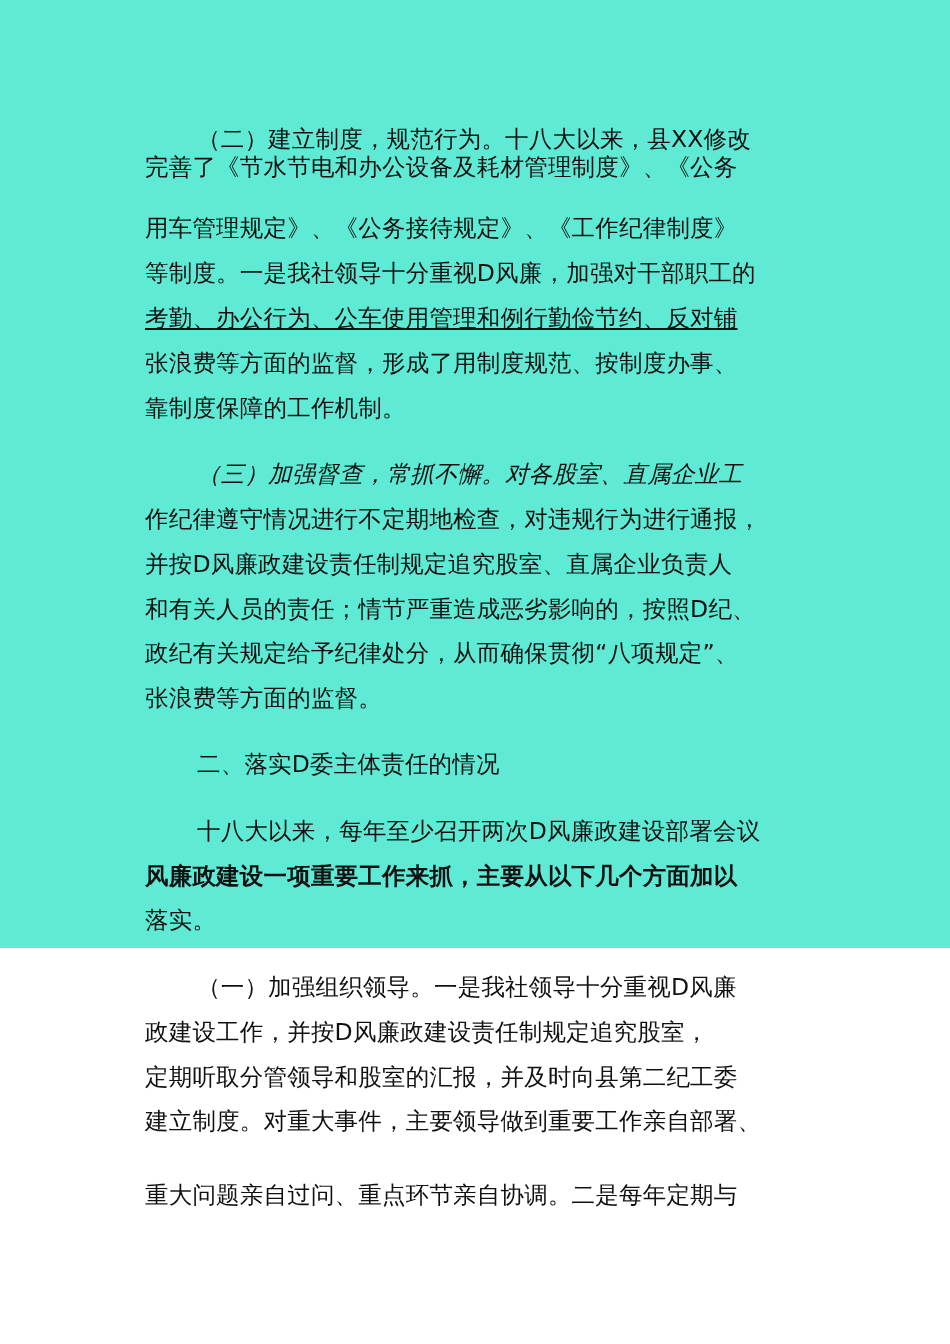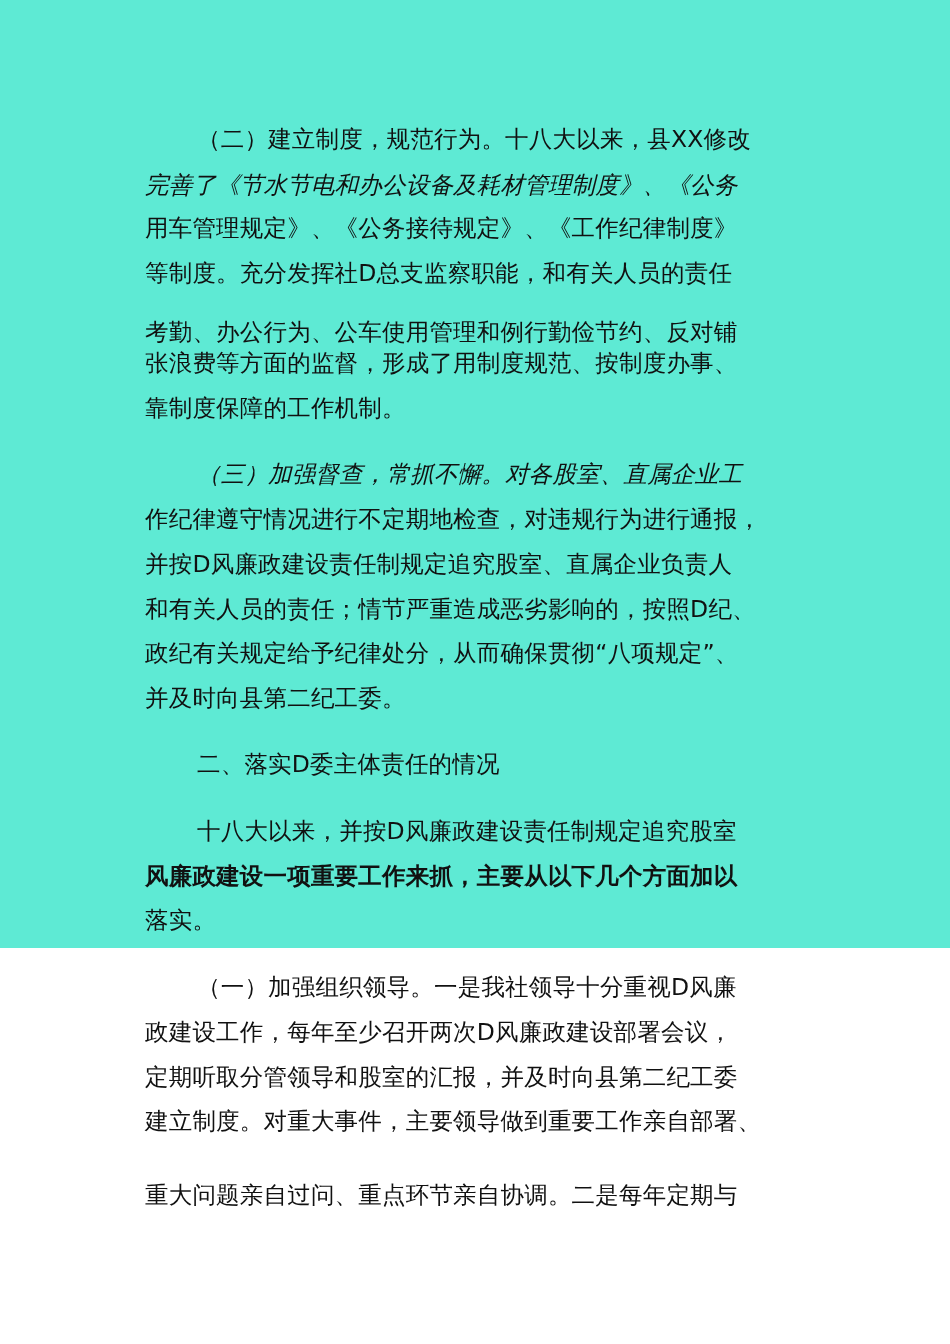--- a/index.html
+++ b/index.html
@@ -35,46 +35,46 @@
       left: 197px;
     }
   </style>
 </head>
 <body>
 
 <div class="page">
 
   <div>
     <div class="line indent" style="top:124px;">（二）建立制度，规范行为。十八大以来，县XX修改</div>
-    <div class="line" style="top:170px;font-style:italic;">完善了《节水节电和办公设备及耗材管理制度》、《公务</div>
+    <div class="line" style="top:152px;">完善了《节水节电和办公设备及耗材管理制度》、《公务</div>
     <div class="line" style="top:213px;">用车管理规定》、《公务接待规定》、《工作纪律制度》</div>
-    <div class="line" style="top:258px;">等制度。充分发挥社D总支监察职能，和有关人员的责任</div>
-    <div class="line" style="top:317px;">考勤、办公行为、公车使用管理和例行勤俭节约、反对铺</div>
+    <div class="line" style="top:258px;">等制度。一是我社领导十分重视D风廉，加强对干部职工的</div>
+    <div class="line" style="top:303px;text-decoration:underline;">考勤、办公行为、公车使用管理和例行勤俭节约、反对铺</div>
     <div class="line" style="top:348px;text-align:right;">张浪费等方面的监督，形成了用制度规范、按制度办事、</div>
     <div class="line" style="top:393px;">靠制度保障的工作机制。</div>
   </div>
 
   <div>
     <div class="line indent" style="top:459px;font-style:italic;">（三）加强督查，常抓不懈。对各股室、直属企业工</div>
     <div class="line" style="top:504px;">作纪律遵守情况进行不定期地检查，对违规行为进行通报，</div>
     <div class="line" style="top:549px;">并按D风廉政建设责任制规定追究股室、直属企业负责人</div>
     <div class="line" style="top:594px;">和有关人员的责任；情节严重造成恶劣影响的，按照D纪、</div>
     <div class="line" style="top:638px;">政纪有关规定给予纪律处分，从而确保贯彻“八项规定”、</div>
-    <div class="line" style="top:683px;">并及时向县第二纪工委。</div>
+    <div class="line" style="top:683px;">张浪费等方面的监督。</div>
   </div>
 
   <div class="line indent" style="top:749px;">二、落实D委主体责任的情况</div>
 
   <div>
-    <div class="line indent" style="top:816px;">十八大以来，并按D风廉政建设责任制规定追究股室</div>
+    <div class="line indent" style="top:816px;">十八大以来，每年至少召开两次D风廉政建设部署会议</div>
     <div class="line" style="top:861px;font-weight:bold;">风廉政建设一项重要工作来抓，主要从以下几个方面加以</div>
     <div class="line" style="top:905px;text-align:center;">落实。</div>
   </div>
 
   <div>
     <div class="line indent" style="top:972px;">（一）加强组织领导。一是我社领导十分重视D风廉</div>
-    <div class="line" style="top:1017px;">政建设工作，每年至少召开两次D风廉政建设部署会议，</div>
+    <div class="line" style="top:1017px;">政建设工作，并按D风廉政建设责任制规定追究股室，</div>
     <div class="line" style="top:1062px;">定期听取分管领导和股室的汇报，并及时向县第二纪工委</div>
     <div class="line" style="top:1106px;">建立制度。对重大事件，主要领导做到重要工作亲自部署、</div>
     <div class="line" style="top:1182px;font-family:Liberation Mono, monospace;">重大问题亲自过问、重点环节亲自协调。二是每年定期与</div>
   </div>
 
 </div>
 
 </body></html>

